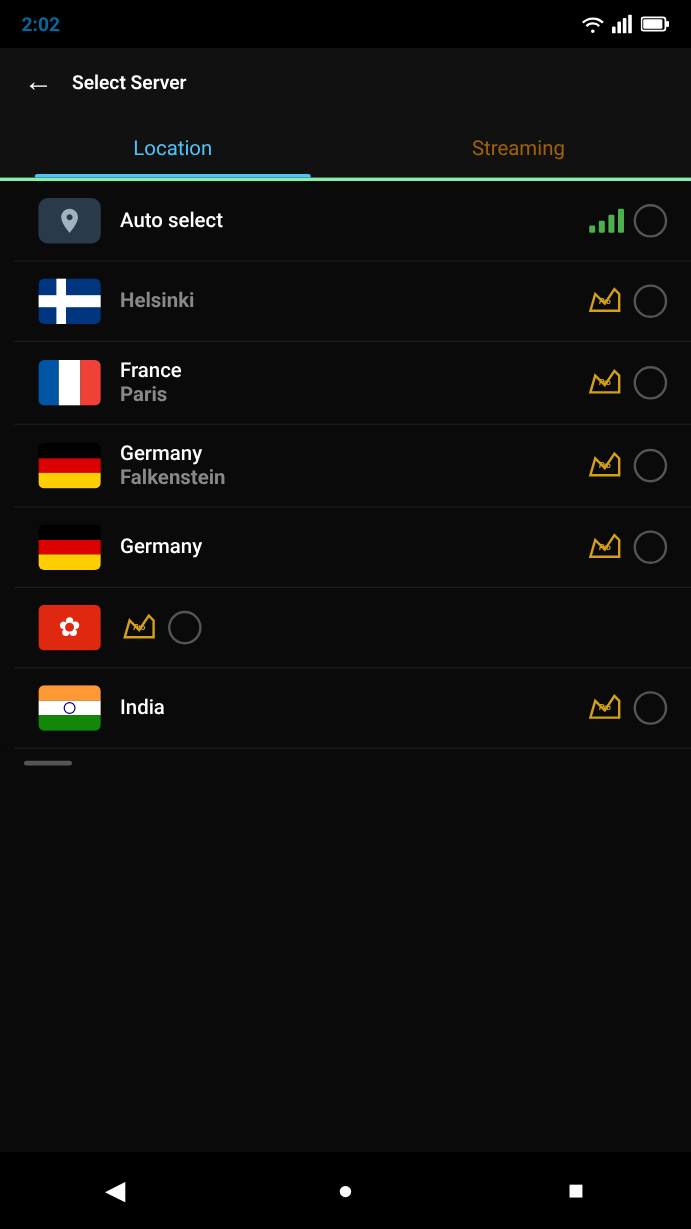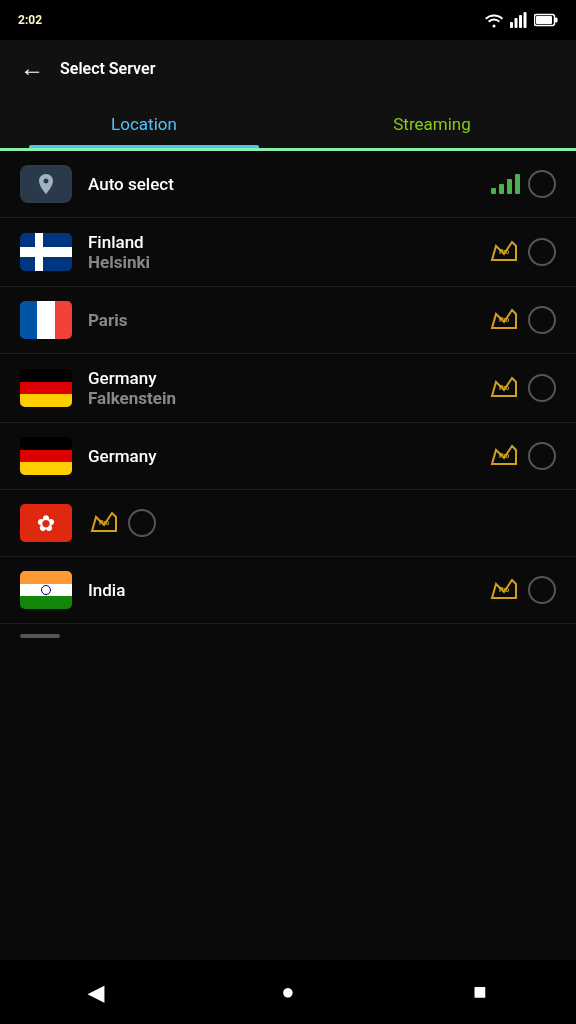--- a/index.html
+++ b/index.html
@@ -17,23 +17,23 @@
     
     .status-bar {
       background: #000;
       height: 40px;
       display: flex;
       align-items: center;
       justify-content: space-between;
       padding: 0 18px;
     }
     .status-time {
-      font-size: 12px;
+      font-size: 16px;
       font-weight: bold;
-      color: #fef9c3;
+      color: #0369a1;
     }
     .status-icons {
       display: flex;
       align-items: center;
       gap: 6px;
     }
 
     
     .header {
       background: #111;
@@ -60,39 +60,40 @@
       background: #111;
       border-bottom: 3px solid #86efac;
     }
     .tab {
       flex: 1;
       text-align: center;
       padding: 18px 0 14px;
       font-size: 17px;
       cursor: pointer;
       position: relative;
-      color: #84cc16;
+      color: #a16207;
     }
     .tab.active {
       color: #4fc3f7;
     }
     .tab.active::after {
       content: '';
       position: absolute;
       bottom: 0;
       left: 10%;
       width: 80%;
       height: 3px;
       background: #4fc3f7;
       border-radius: 2px 2px 0 0;
     }
 
     
     .server-list {
       background: #0a0a0a;
+      padding-left: 12px;
     }
     .server-item {
       display: flex;
       align-items: center;
       padding: 14px 20px;
       border-bottom: 1px solid #1e1e1e;
       cursor: pointer;
     }
     .flag-container {
       width: 52px;
@@ -172,20 +173,21 @@
       fill: none;
       stroke: #d4a017;
       stroke-width: 2;
     }
     .pro-badge .pro-text {
       position: absolute;
       font-size: 7px;
       font-weight: bold;
       color: #d4a017;
       letter-spacing: -0.3px;
+      font-style: italic;
     }
 
     
     .radio-circle {
       width: 28px;
       height: 28px;
       border-radius: 50%;
       border: 2px solid #555;
       background: transparent;
     }
@@ -367,21 +369,20 @@
       </div>
       <div class="radio-circle"></div>
     </div>
   </div>
 
   <div class="server-item">
     <div class="flag-container">
       <div class="flag-fi" style="width:100%;height:100%;"></div>
     </div>
     <div class="server-info">
-      <div class="server-name">Finland</div>
       <div class="server-city">Helsinki</div>
     </div>
     <div class="server-actions">
       <div class="pro-badge">
         <svg width="32" height="28" viewBox="0 0 32 28">
           <path d="M4 22 L8 8 L16 16 L24 4 L28 8 L28 22 Z" stroke="#d4a017" stroke-width="2" fill="none"></path>
         </svg>
         <span class="pro-text">Pro</span>
       </div>
       <div class="radio-circle"></div>
@@ -390,20 +391,21 @@
 
   <div class="server-item">
     <div class="flag-container">
       <div class="flag-fr">
         <div class="flag-fr-blue"></div>
         <div class="flag-fr-white"></div>
         <div class="flag-fr-red"></div>
       </div>
     </div>
     <div class="server-info">
+      <div class="server-name">France</div>
       <div class="server-city">Paris</div>
     </div>
     <div class="server-actions">
       <div class="pro-badge">
         <svg width="32" height="28" viewBox="0 0 32 28">
           <path d="M4 22 L8 8 L16 16 L24 4 L28 8 L28 22 Z" stroke="#d4a017" stroke-width="2" fill="none"></path>
         </svg>
         <span class="pro-text">Pro</span>
       </div>
       <div class="radio-circle"></div>

